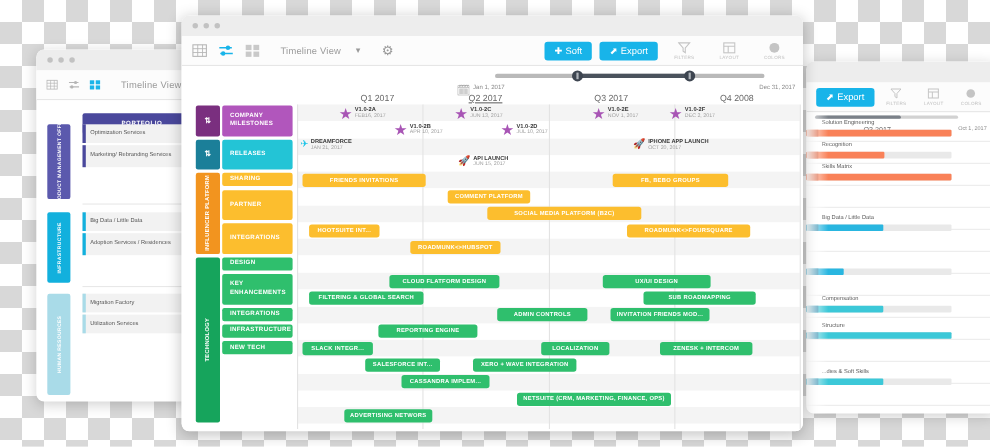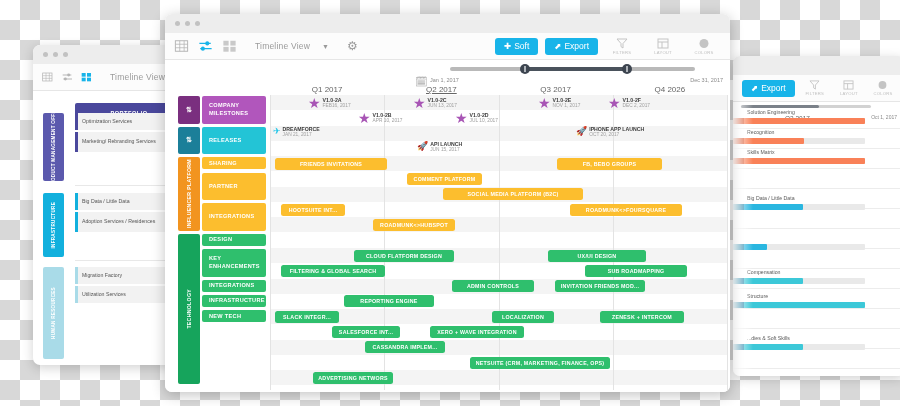--- a/index.html
+++ b/index.html
@@ -343,24 +343,24 @@
       <div class="sfill" style="left:75px;width:102px"></div>
       <div class="shandle" style="left:70px"></div>
       <div class="shandle" style="left:172px"></div>
     </div>
 
     <span class="cal-icon">🗓</span>
     <span class="d-start">Jan 1, 2017</span>
     <span class="d-end">Dec 31, 2017</span>
 
     <div id="quarter-heads">
-        <div class="qhead" style="left: 105px; width: 114.25px;">Q1 2017</div>
+        <div class="qhead" style="left: 121px; width: 114.25px;">Q1 2017</div>
         <div class="qhead" style="left: 219.25px; width: 114.25px; text-decoration: underline;">Q2 2017</div>
         <div class="qhead" style="left: 333.5px; width: 114.25px;">Q3 2017</div>
-        <div class="qhead" style="left: 447.75px; width: 114.25px;">Q4 2026</div>
+        <div class="qhead" style="left: 447.75px; width: 114.25px;">Q4 2008</div>
       </div>
     <div id="lanes">
         <div class="grp" style="top: 36px; height: 27.6px; background: rgb(122, 47, 127);">
           <span style="writing-mode:horizontal-tb;transform:none;font-size:7px">⇅</span>
         </div>
         <div class="sublane" style="top: 36px; height: 27.6px; background: rgb(177, 86, 188);">
           <span>COMPANY MILESTONES</span>
         </div>
         <div class="grp" style="top: 66.6px; height: 27.6px; background: rgb(27, 127, 153);">
           <span style="writing-mode:horizontal-tb;transform:none;font-size:7px">⇅</span>

